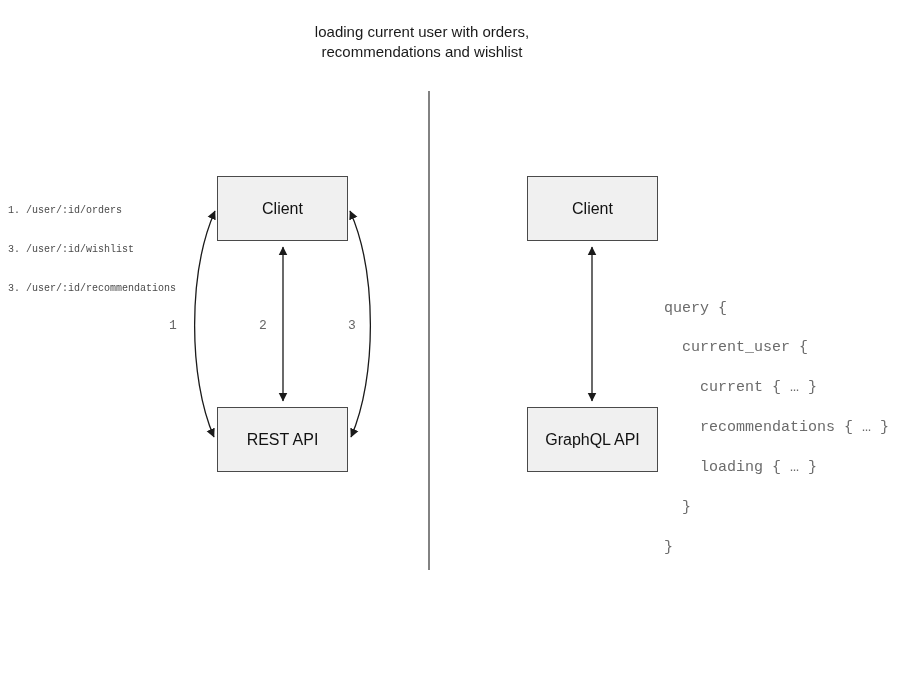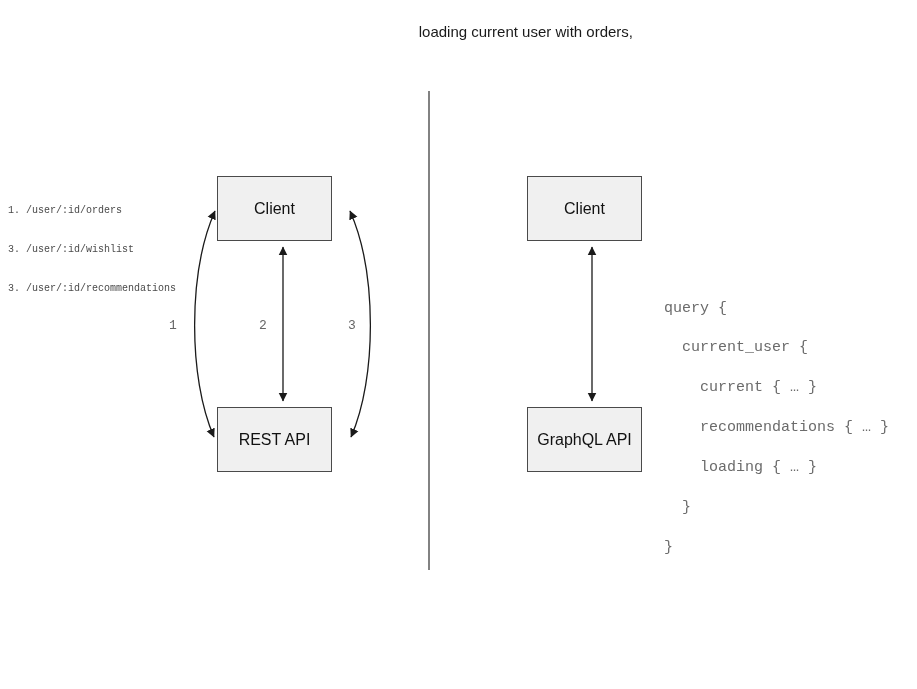--- a/index.html
+++ b/index.html
@@ -10,38 +10,38 @@
   .canvas {
     position: relative;
     width: 917px;
     height: 689px;
     background: #ffffff;
     overflow: hidden;
     font-family: "Liberation Sans", sans-serif;
   }
   .title {
     position: absolute;
-    left: 233px;
+    left: 222px;
     top: 22px;
     width: 400px;
-    text-align: right;
+    text-align: center;
     font-size: 15px;
     line-height: 20px;
     color: #1a1a1a;
   }
   .svg-layer {
     position: absolute;
     left: 0;
     top: 0;
     width: 917px;
     height: 689px;
   }
   .node-box {
     position: absolute;
-    width: 115px;
+    width: 131px;
     height: 65px;
     background: #f0f0f0;
     border: 1px solid #4a4a4a;
     box-sizing: border-box;
     display: flex;
     align-items: center;
     justify-content: center;
     font-size: 16px;
     color: #111111;
   }
@@ -81,20 +81,21 @@
   .lbl-2 { left: 256px; top: 318px; }
   .lbl-3 { left: 345px; top: 318px; }
 </style>
 </head>
 <body>
 
 <div class="canvas">
 
   <div class="title">
     <div>loading current user with orders,</div>
+    <div>recommendations and wishlist</div>
   </div>
 
   <svg class="svg-layer" viewBox="0 0 917 689" xmlns="http://www.w3.org/2000/svg">
     <defs>
       <marker id="ah" viewBox="0 0 10 10" refX="8.5" refY="5" markerWidth="7.5" markerHeight="7.5" orient="auto-start-reverse">
         <path d="M0,0.5 L9,5 L0,9.5 z" fill="#1a1a1a"></path>
       </marker>
     </defs>
 
     <line x1="429" y1="91" x2="429" y2="570" stroke="#4d4d4d" stroke-width="1.4"></line>

